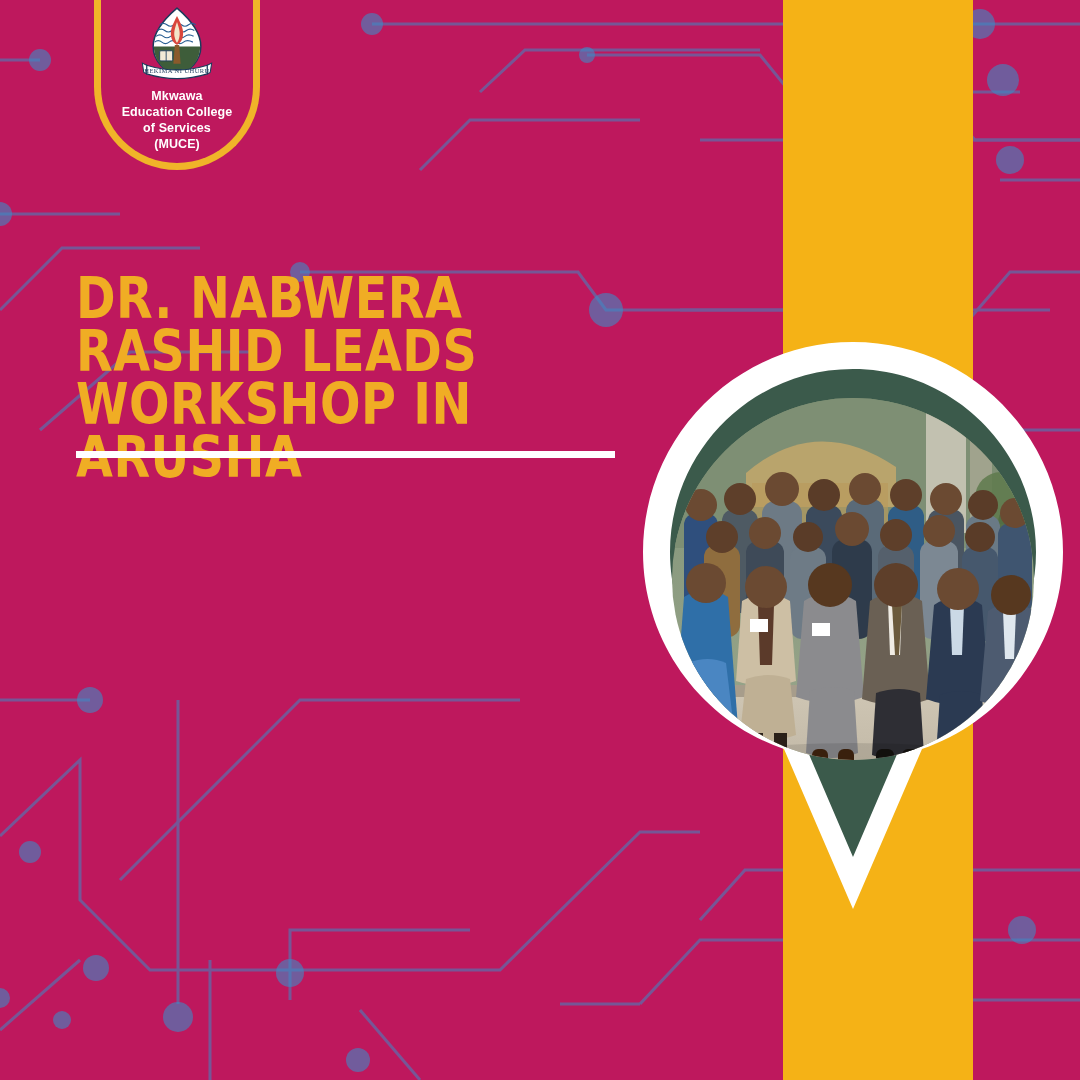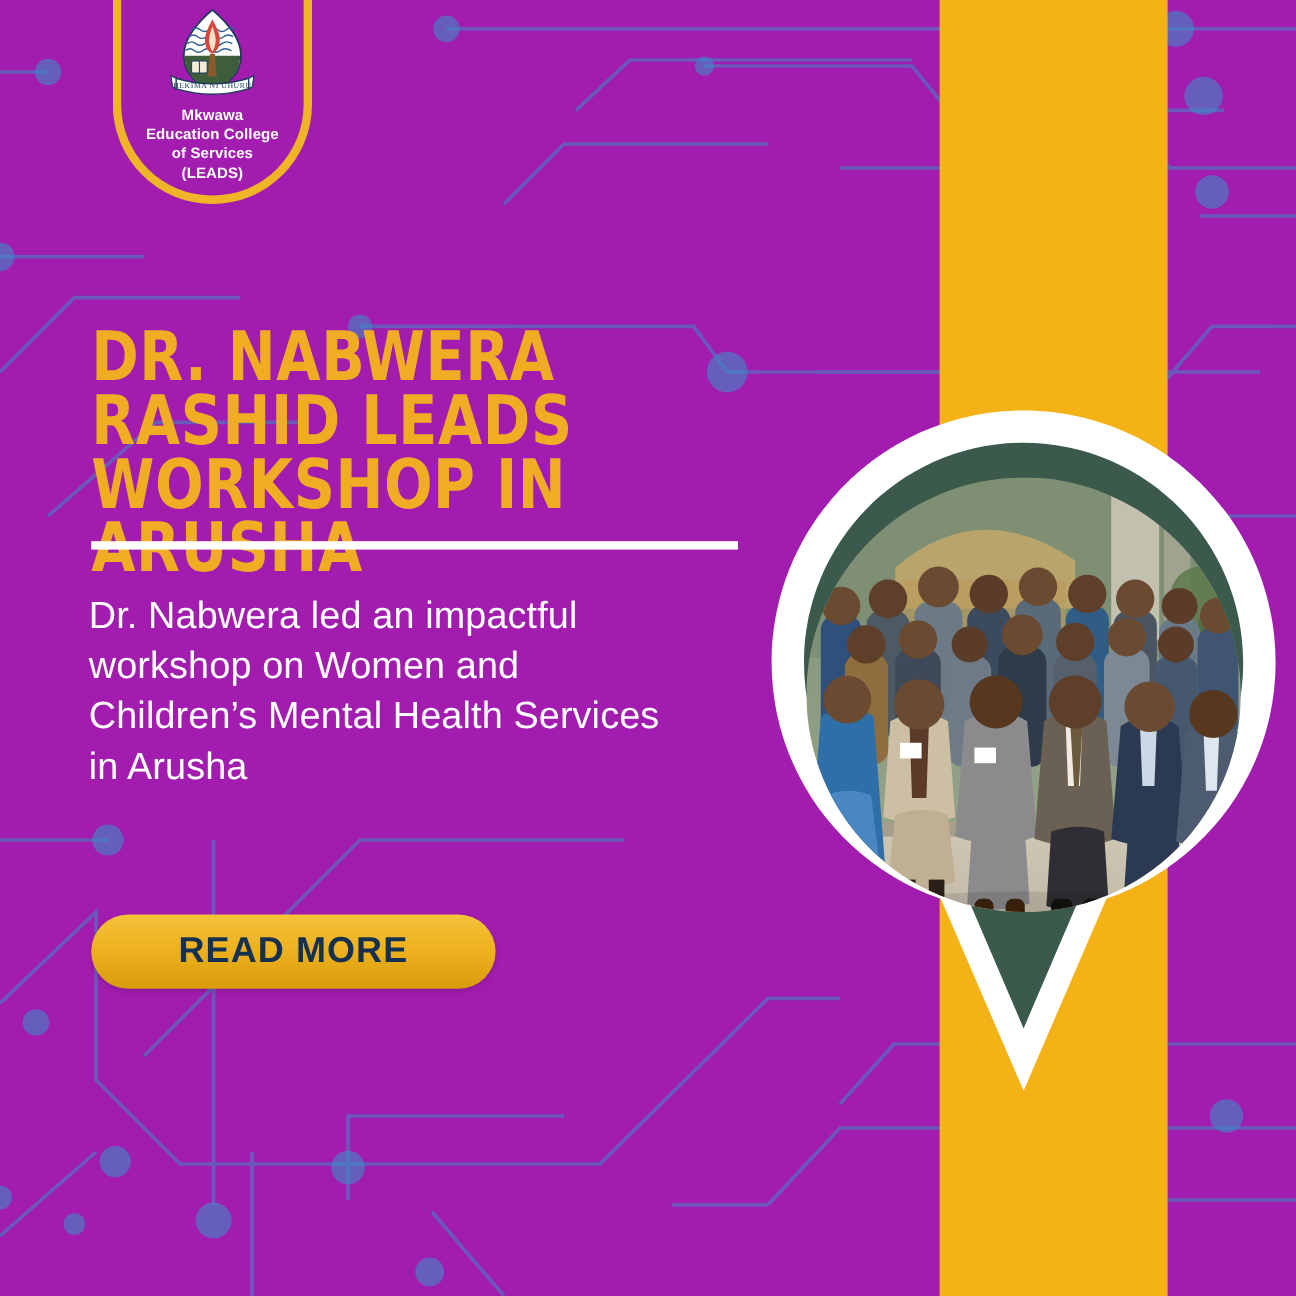--- a/index.html
+++ b/index.html
@@ -2,21 +2,21 @@
 <html><head>
 <meta charset="utf-8">
 <style>
   html,body{margin:0;padding:0;}
   body{
     width:1080px;height:1080px;overflow:hidden;
     background:#0d66b0;
     font-family:"Liberation Sans","DejaVu Sans",sans-serif;
     position:relative;
   }
-  #poster{position:absolute;inset:0;width:1080px;height:1080px;overflow:hidden;background:#a21caf;}
+  #poster{position:absolute;inset:0;width:1080px;height:1080px;overflow:hidden;background:#be185d;}
 
   
   .circuit{position:absolute;inset:0;width:1080px;height:1080px;}
 
   
   .yellow-band{
     position:absolute;top:0;left:783px;width:190px;height:1080px;
     background:#f5b216;
   }
 
@@ -161,34 +161,32 @@
 
       <path d="M8 82 Q50 95 92 82 L92 94 Q50 107 8 94 Z" fill="#ffffff" stroke="#1b3a5c" stroke-width="1.6"></path>
       <path d="M8 82 L2 79 L4 92 L8 94 Z" fill="#ffffff" stroke="#1b3a5c" stroke-width="1.4"></path>
       <path d="M92 82 L98 79 L96 92 L92 94 Z" fill="#ffffff" stroke="#1b3a5c" stroke-width="1.4"></path>
       <text x="50" y="93" font-size="9" font-family="Liberation Serif, serif" fill="#1b3a5c" text-anchor="middle" letter-spacing="0.6">HEKIMA NI UHURU</text>
     </svg>
     <div class="logo-lines">
       <div>Mkwawa</div>
       <div>Education College</div>
       <div>of Services</div>
-      <div>(LEADS)</div>
+      <div>(MUCE)</div>
     </div>
   </div>
 
   <div class="headline">
     <span>DR. NABWERA RASHID LEADS</span>
     <span class="l2">WORKSHOP IN ARUSHA</span>
   </div>
 
   <div class="divider"></div>
 
-  <div class="body-copy">Dr. Nabwera led an impactful workshop on Women and Children’s Mental Health Services in Arusha</div>
-
-  <div class="read-more">READ MORE</div>
+
 
   <div class="pin-wrap">
     <svg class="pin-svg" viewBox="0 0 455 585" xmlns="http://www.w3.org/2000/svg">
       <defs>
         <clipPath id="photoclip">
           <circle cx="227" cy="246" r="181"></circle>
         </clipPath>
         <linearGradient id="wallg" x1="0" y1="0" x2="0" y2="1">
           <stop offset="0" stop-color="#7f9176"></stop>
           <stop offset="1" stop-color="#9aa78c"></stop>

